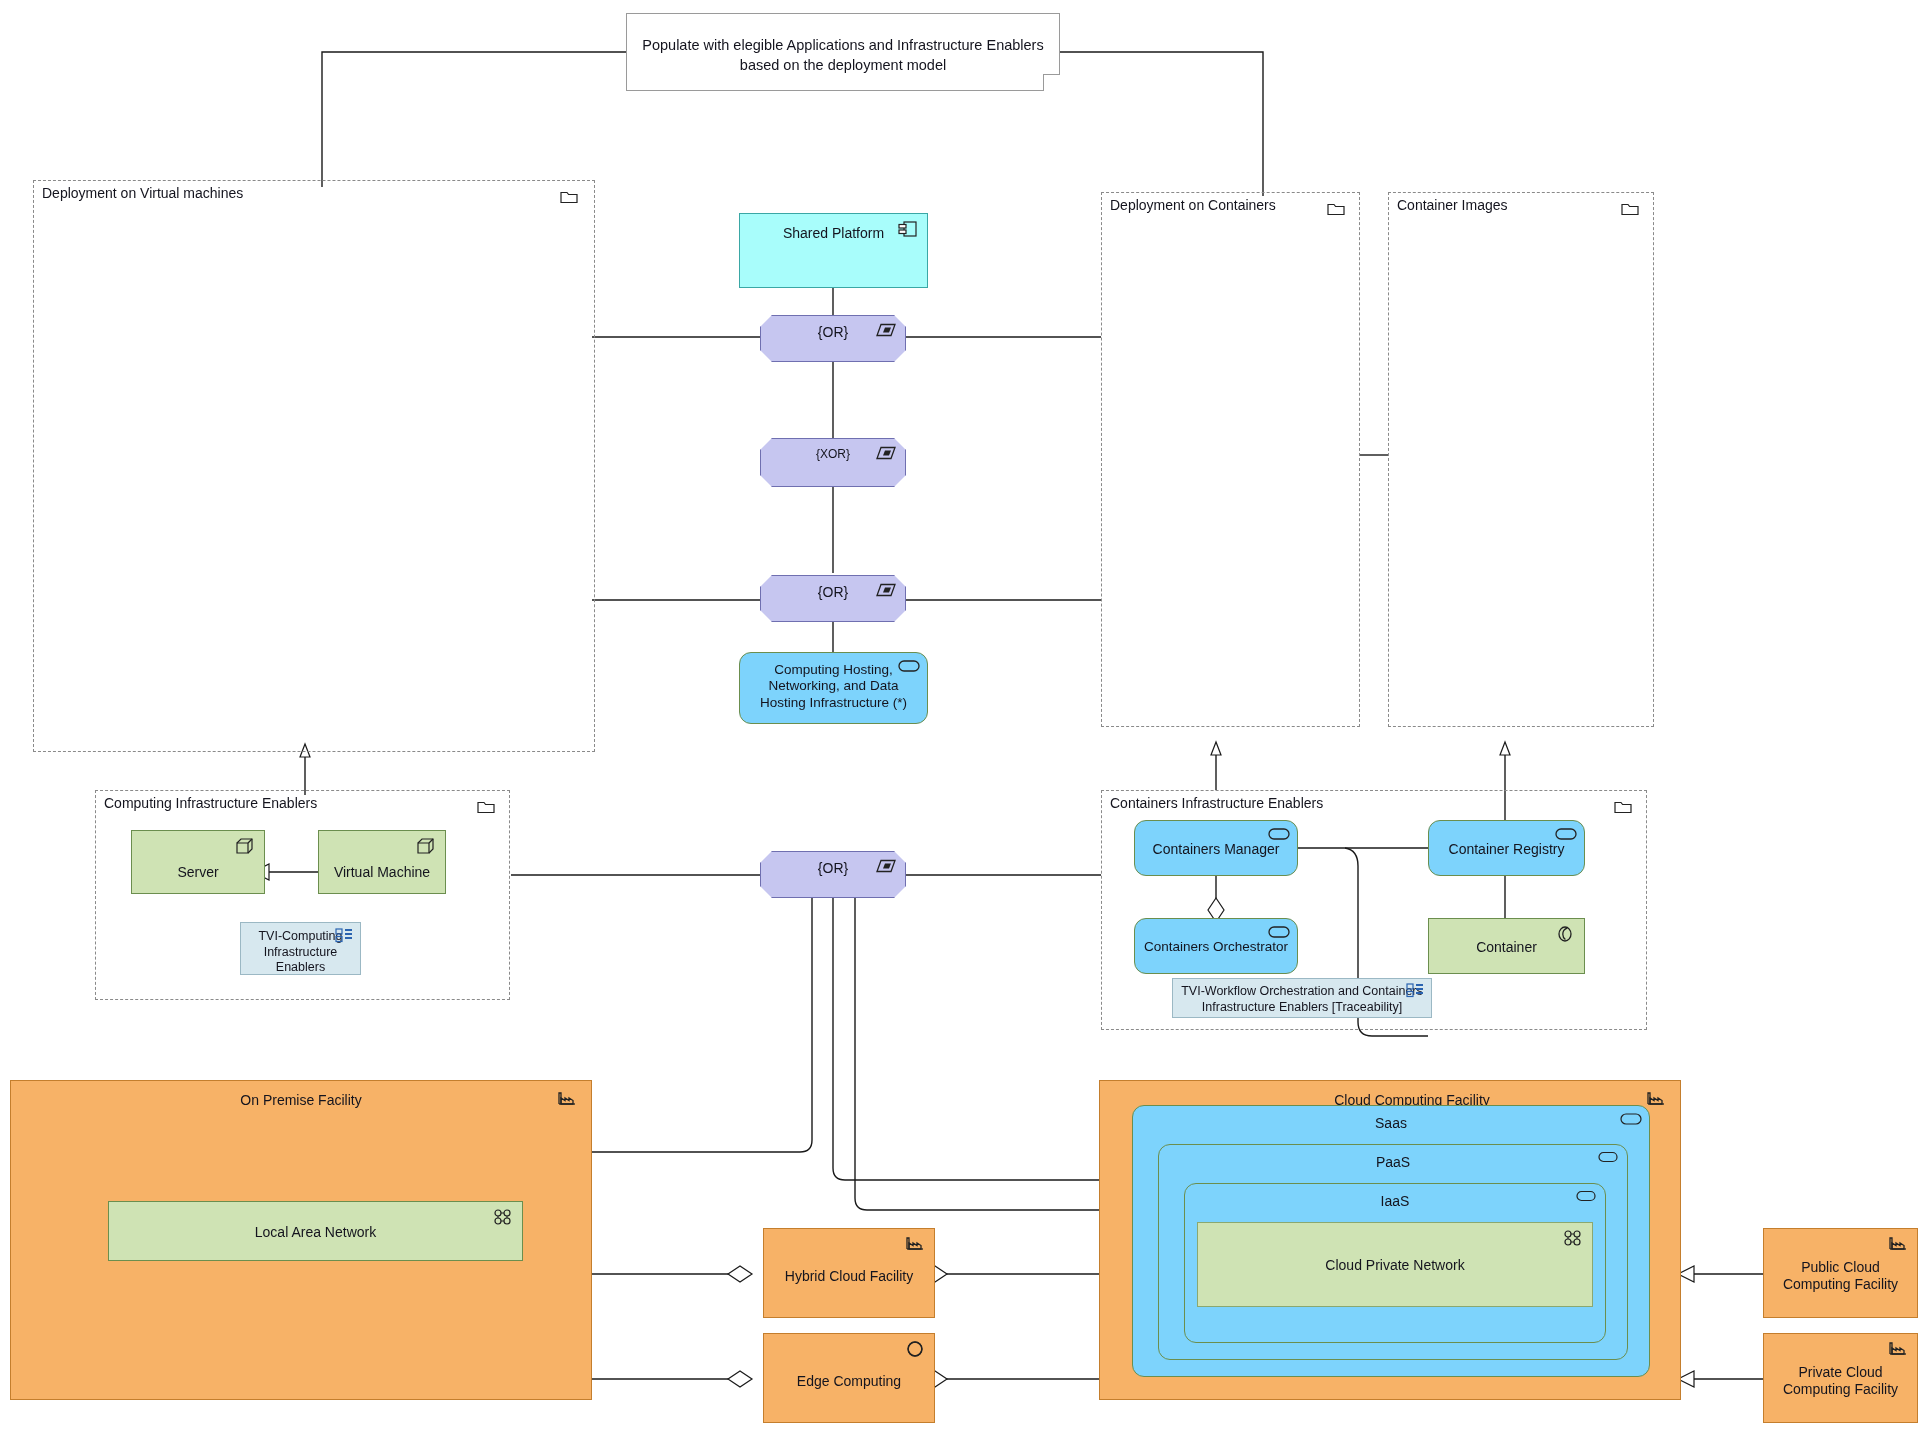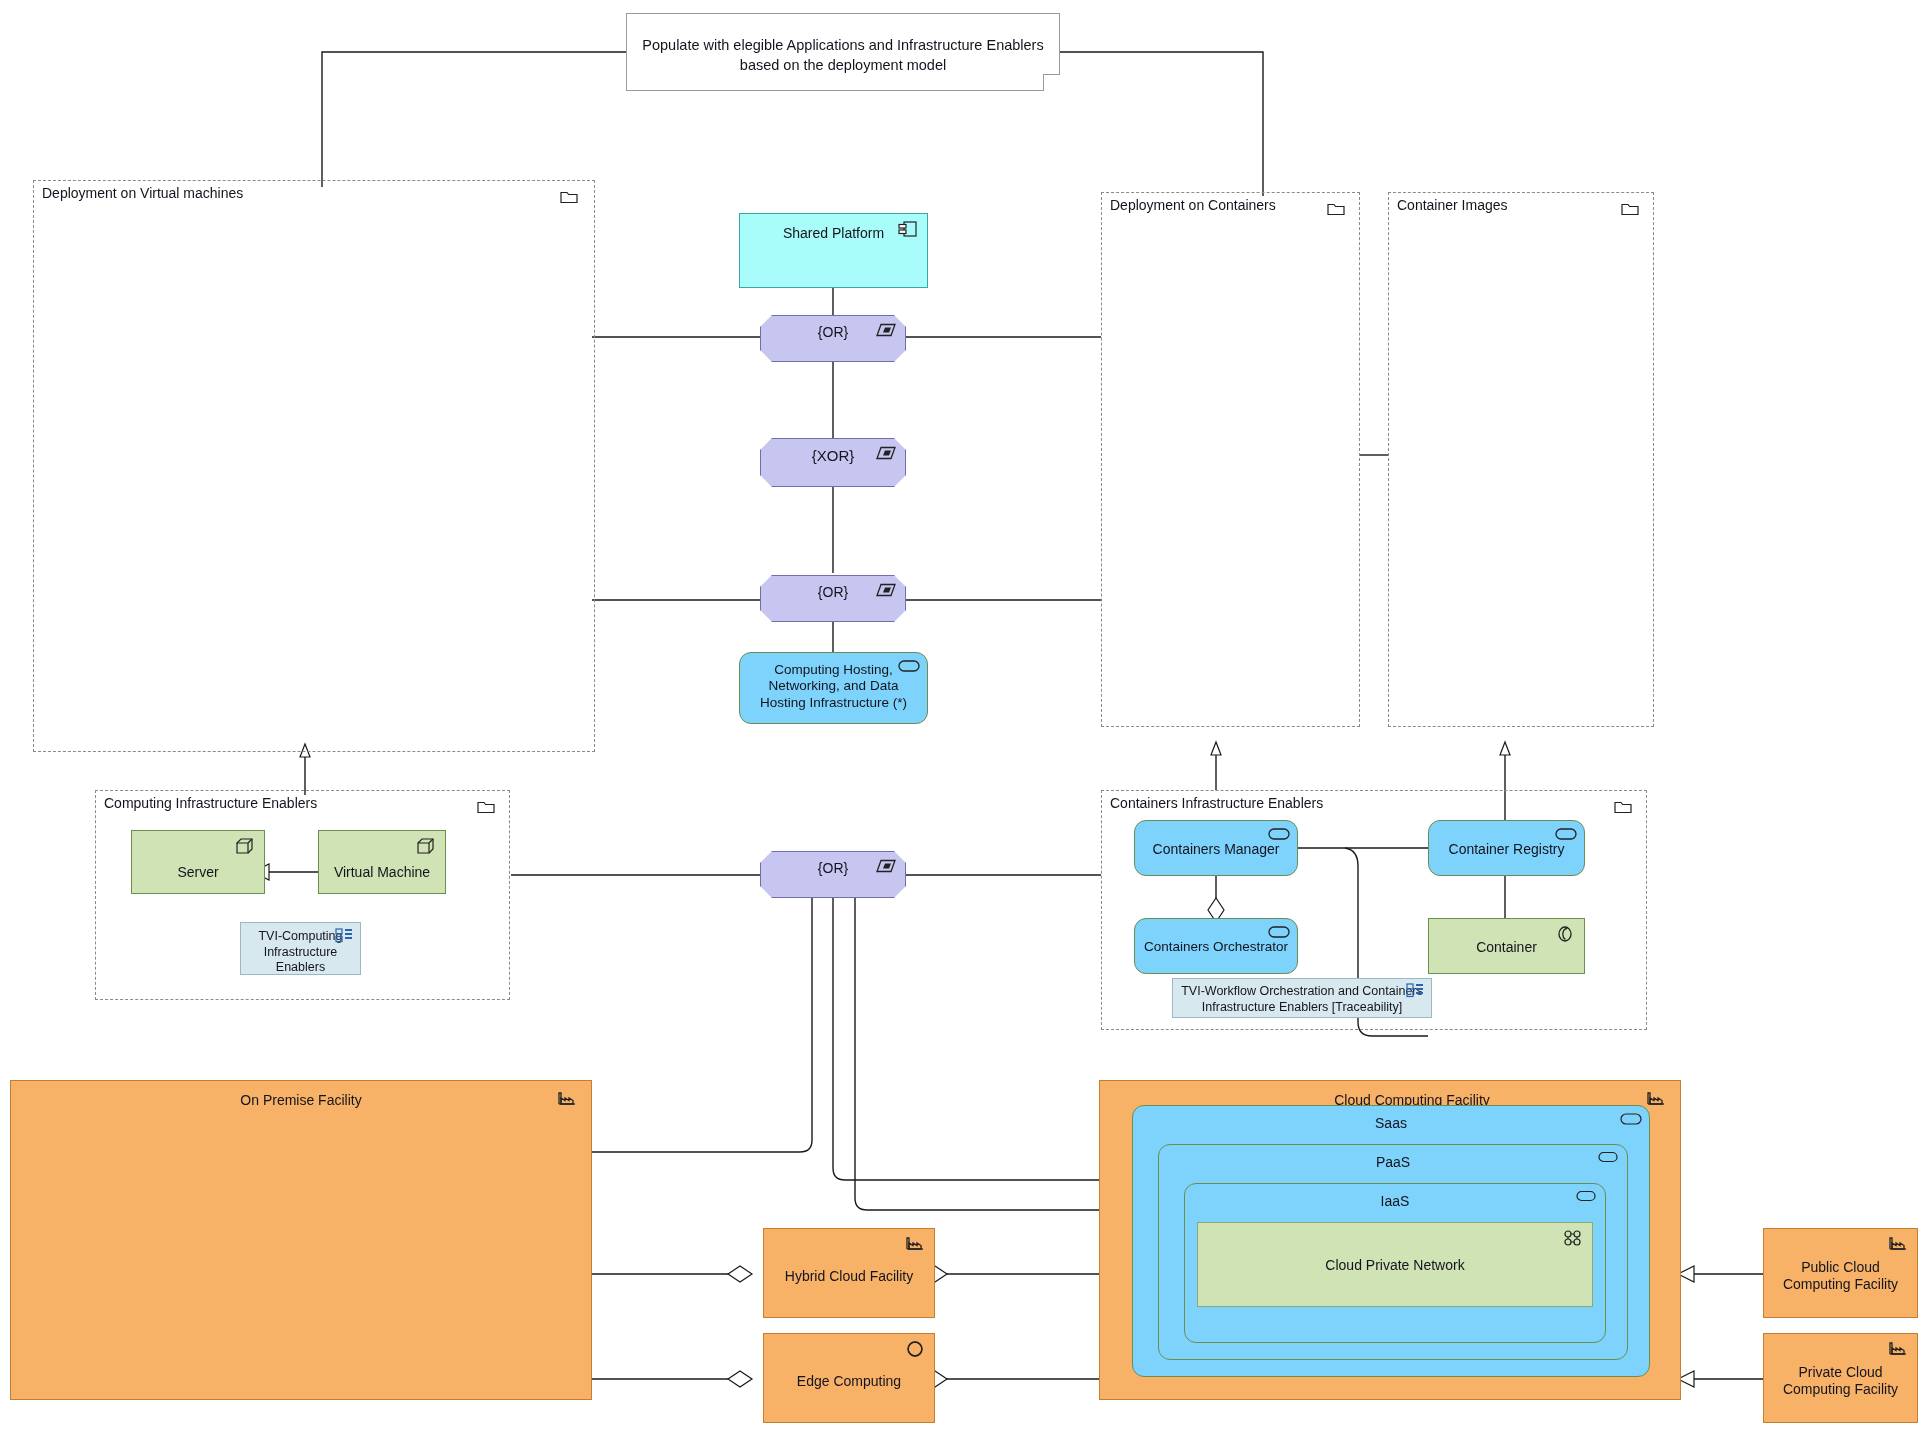--- a/index.html
+++ b/index.html
@@ -172,21 +172,21 @@
     <div class="lbl" style="top:8px;font-size:14px;">{OR}</div>
     <span class="icon">
       <svg width="22" height="16" viewBox="0 0 22 16">
           <path d="M5 2.5h14l-4 11H1z" fill="none" stroke="#222" stroke-width="1.3"></path>
           <path d="M9 5.5h6l-2 5H7z" fill="#222"></path>
         </svg>
     </span>
   </div>
 
   <div class="el junction" style="left:760px;top:438px;width:146px;height:49px;">
-    <div class="lbl" style="top:8px;font-size:15px;">{XOR}</div>
+    <div class="lbl" style="top:8px;font-size:12px;">{XOR}</div>
     <span class="icon">
       <svg width="22" height="16" viewBox="0 0 22 16">
           <path d="M5 2.5h14l-4 11H1z" fill="none" stroke="#222" stroke-width="1.3"></path>
           <path d="M9 5.5h6l-2 5H7z" fill="#222"></path>
         </svg>
     </span>
   </div>
 
   <div class="el junction" style="left:760px;top:575px;width:146px;height:47px;">
     <div class="lbl" style="top:8px;font-size:14px;">{OR}</div>
@@ -304,20 +304,32 @@
 
   <div class="el node-orange" style="left:10px;top:1080px;width:582px;height:320px;">
     <div class="lbl" style="top:11px;font-size:14px;">On Premise Facility</div>
     <span class="icon" style="right:12px;top:9px;">
       <svg width="20" height="16" viewBox="0 0 20 16">
         <path d="M2 14V3h2v11" fill="none" stroke="#222" stroke-width="1.3"></path>
         <path d="M4 14V8l4 2.5V8l4 2.5V8l4 2.5V14z" fill="none" stroke="#222" stroke-width="1.3"></path>
         <path d="M2 14h16" stroke="#222" stroke-width="1.3"></path>
       </svg>
     </span>
+    <div class="el node-green" style="left:97px;top:1118px;width:415px;height:60px;position:absolute;left:97px;top:120px;">
+      <div class="lbl" style="top:22px;font-size:14px;">Local Area Network</div>
+      <span class="icon">
+        <svg width="20" height="18" viewBox="0 0 20 18">
+          <circle cx="5" cy="5" r="3" fill="none" stroke="#222" stroke-width="1.2"></circle>
+          <circle cx="14" cy="5" r="3" fill="none" stroke="#222" stroke-width="1.2"></circle>
+          <circle cx="5" cy="13" r="3" fill="none" stroke="#222" stroke-width="1.2"></circle>
+          <circle cx="14" cy="13" r="3" fill="none" stroke="#222" stroke-width="1.2"></circle>
+          <path d="M8 5h3M8 13h3M5 8v2M14 8v2" stroke="#222" stroke-width="1.2"></path>
+        </svg>
+      </span>
+    </div>
   </div>
 
   <div class="el node-orange" style="left:1099px;top:1080px;width:582px;height:320px;">
     <div class="lbl" style="top:11px;font-size:14px;margin-left:44px;">Cloud Computing Facility</div>
     <span class="icon" style="right:12px;top:9px;">
       <svg width="20" height="16" viewBox="0 0 20 16">
         <path d="M2 14V3h2v11" fill="none" stroke="#222" stroke-width="1.3"></path>
         <path d="M4 14V8l4 2.5V8l4 2.5V8l4 2.5V14z" fill="none" stroke="#222" stroke-width="1.3"></path>
         <path d="M2 14h16" stroke="#222" stroke-width="1.3"></path>
       </svg>

